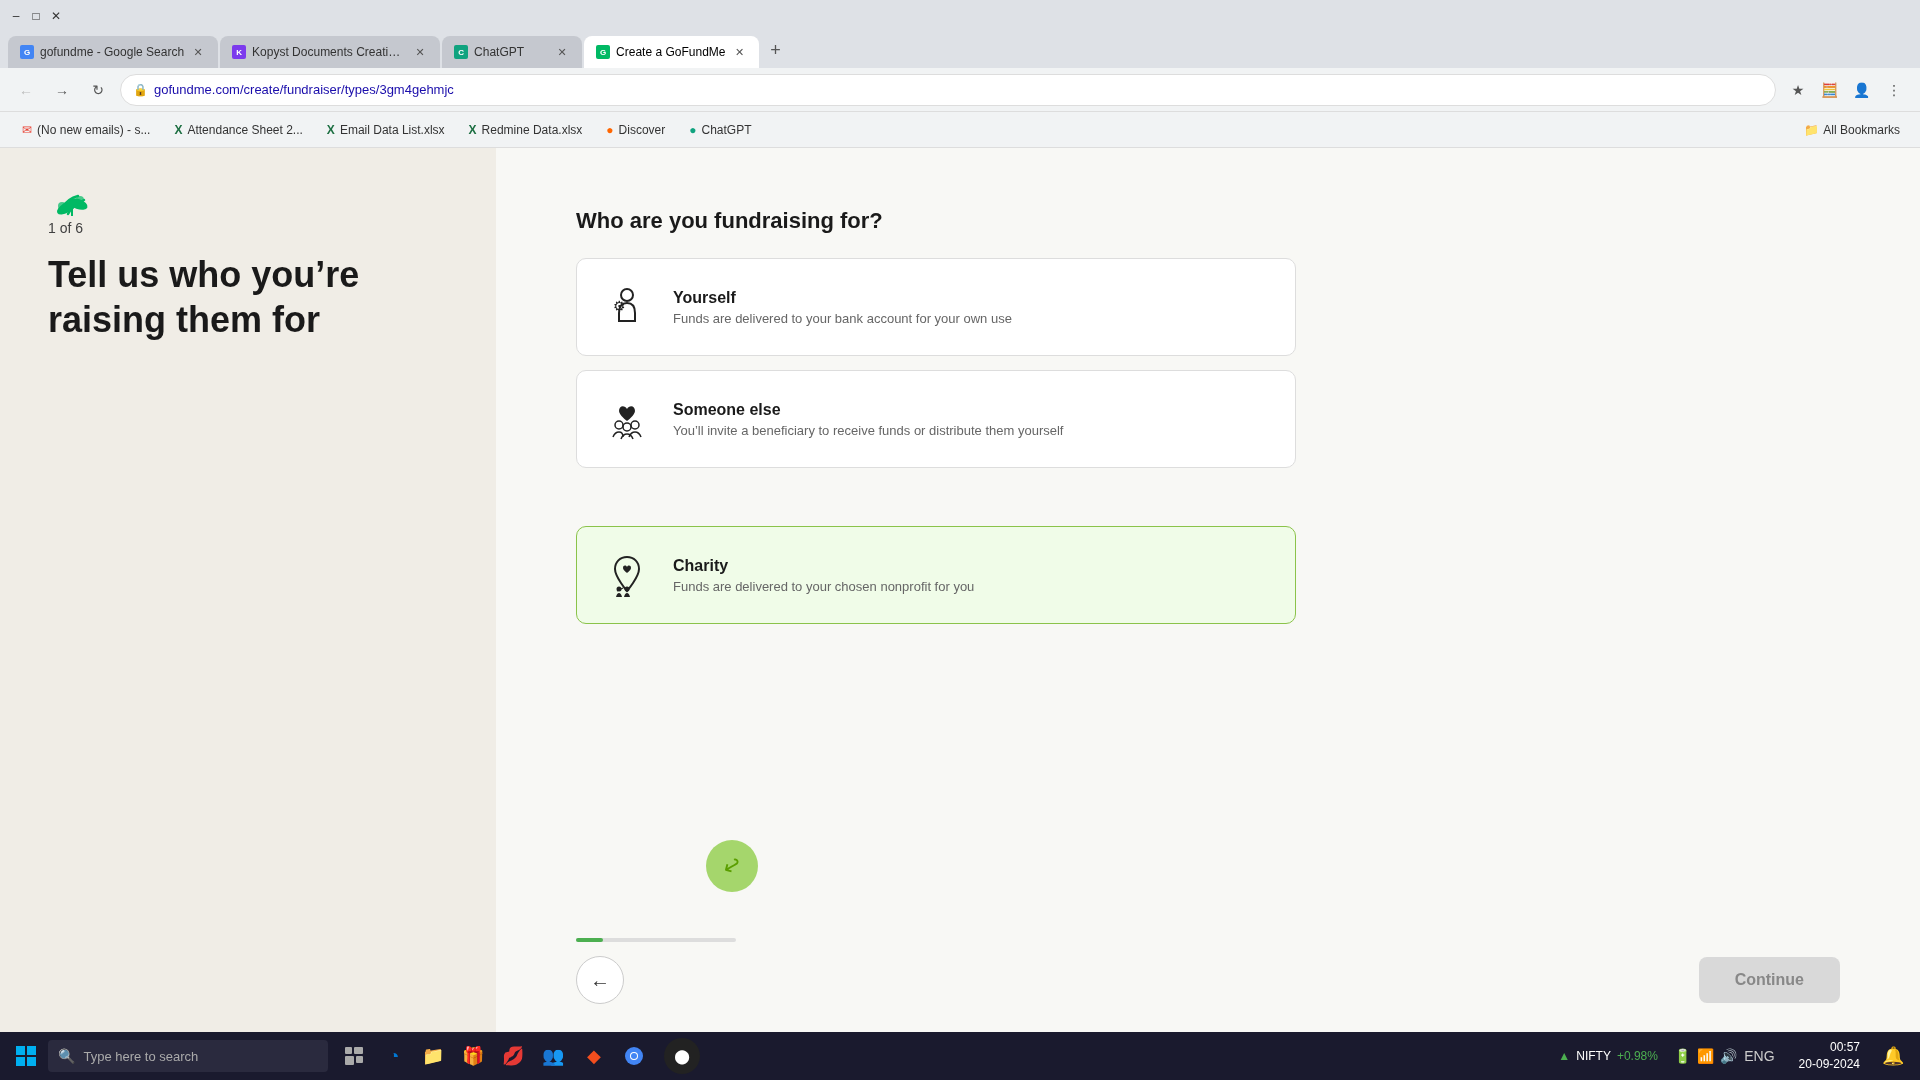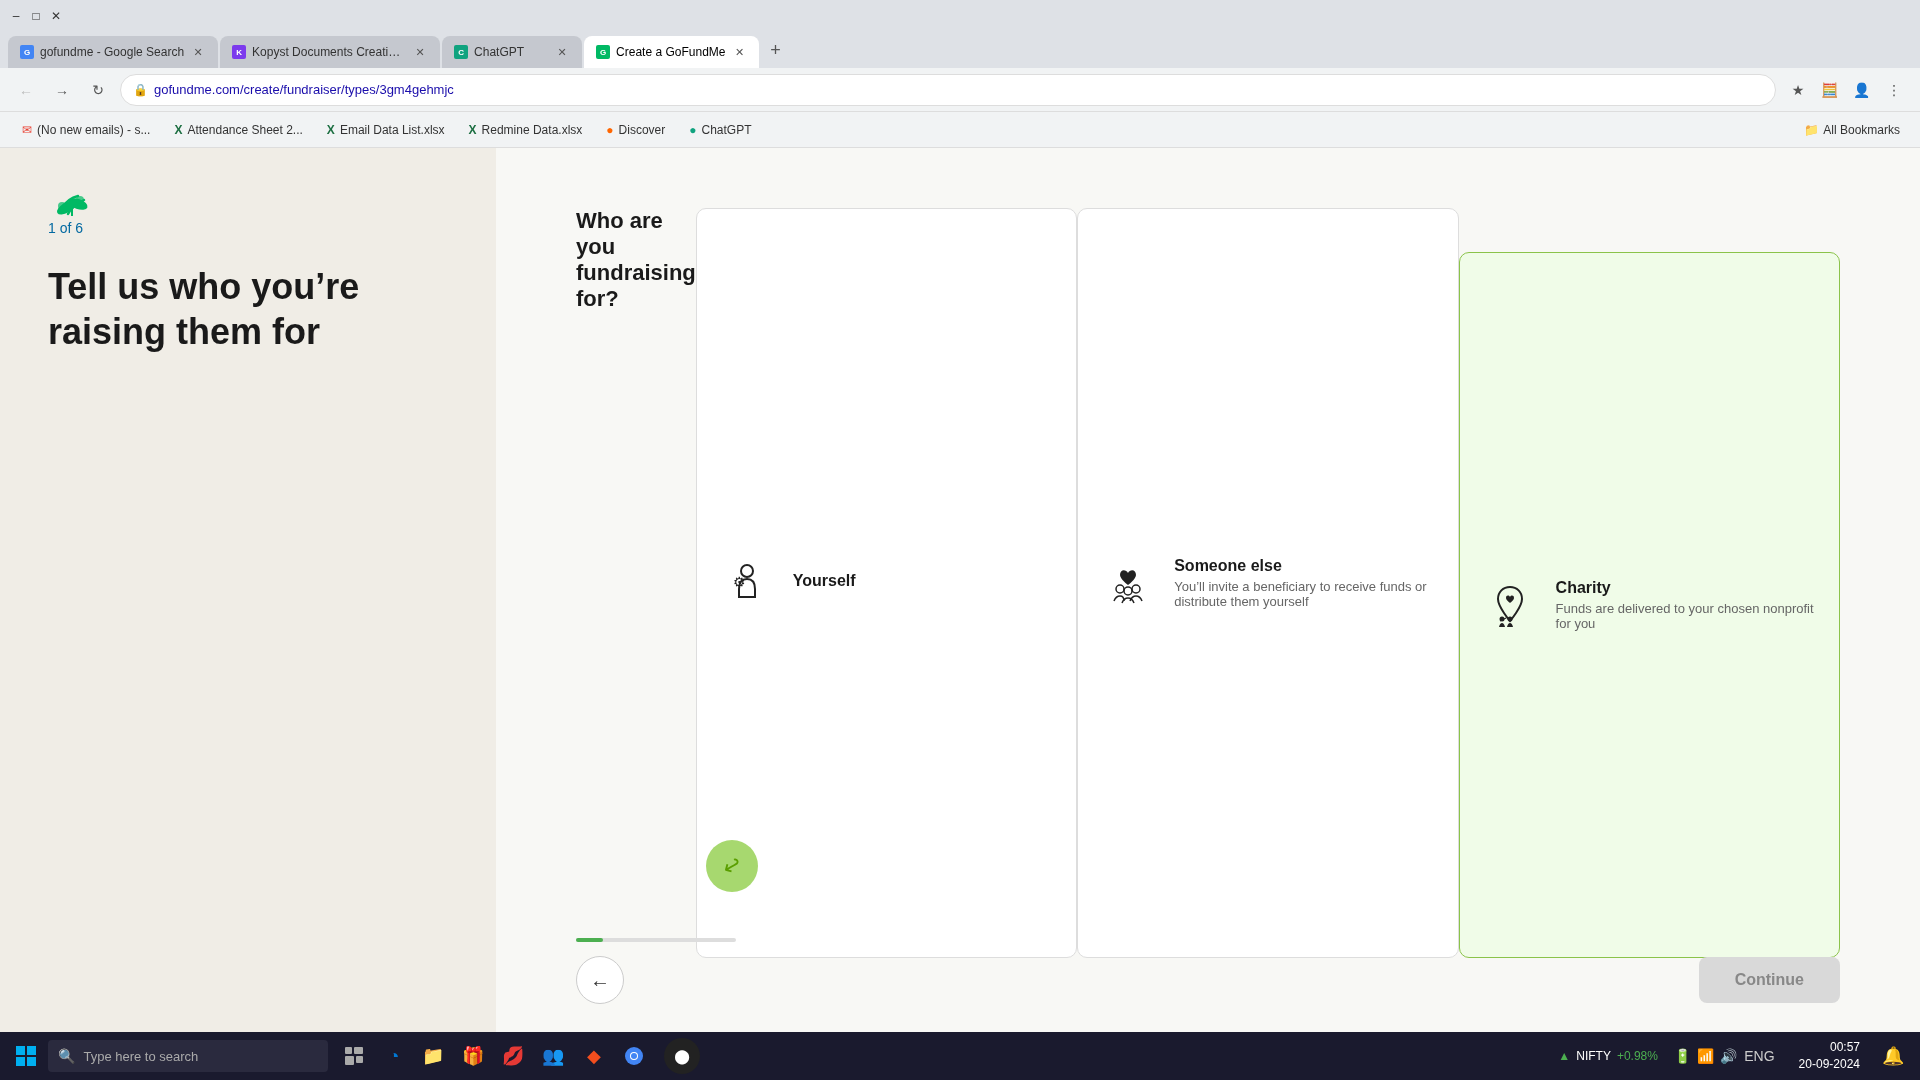--- a/index.html
+++ b/index.html
@@ -181,22 +181,22 @@
       width: 496px;
       background: #f0ede6;
       display: flex;
       flex-direction: column;
       padding: 40px 48px;
       position: relative;
     }
 
     .step-indicator {
       font-size: 14px;
-      color: #0369a1;
-      margin-bottom: 28px;
+      color: #404040;
+      margin-bottom: 16px;
     }
 
     .main-heading {
       font-size: 36px;
       font-weight: 700;
       color: #1a1a1a;
       line-height: 1.25;
       margin-bottom: 28px;
     }
 
@@ -204,21 +204,21 @@
       font-size: 15px;
       color: #555;
       line-height: 1.5;
     }
 
     
     .right-panel {
       flex: 1;
       background: #f8f8f5;
       display: flex;
-      flex-direction: row;
+      flex-direction: column;
       padding: 60px 80px;
       position: relative;
     }
 
     .question-title {
       font-size: 22px;
       font-weight: 600;
       color: #1a1a1a;
       margin-bottom: 24px;
     }
@@ -547,20 +547,21 @@
           <svg width="44" height="44" viewBox="0 0 44 44">
 
             <circle cx="22" cy="10" r="6" fill="none" stroke="#222" stroke-width="2"></circle>
             <path d="M14 28 Q14 18 22 18 Q30 18 30 28 L30 36 L14 36 Z" fill="none" stroke="#222" stroke-width="2"></path>
 
             <text x="8" y="26" font-size="14" fill="#222">⚙</text>
           </svg>
         </div>
         <div class="option-text">
           <div class="option-title">Yourself</div>
+          <div class="option-desc">Funds are delivered to your bank account for your own use</div>
         </div>
       </div>
 
       <div class="option-card">
         <div class="option-icon">
           <svg width="44" height="44" viewBox="0 0 44 44">
 
             <path d="M22 12 C20 8 14 8 14 14 C14 18 22 24 22 24 C22 24 30 18 30 14 C30 8 24 8 22 12Z" fill="#222"></path>
             <circle cx="14" cy="28" r="4" fill="none" stroke="#222" stroke-width="1.5"></circle>
             <circle cx="22" cy="30" r="4" fill="none" stroke="#222" stroke-width="1.5"></circle>

